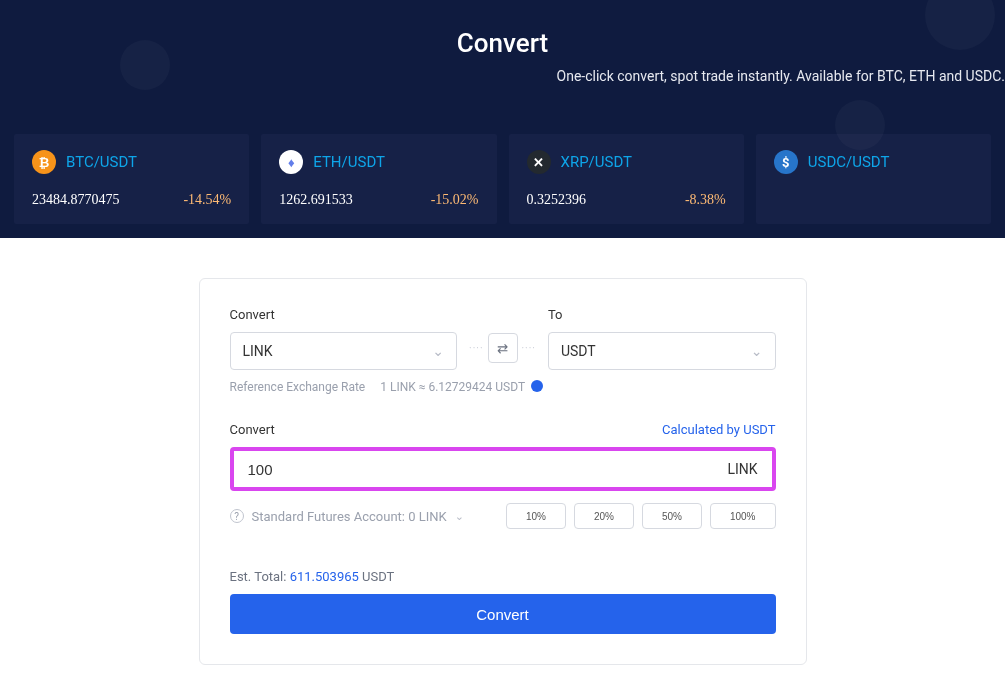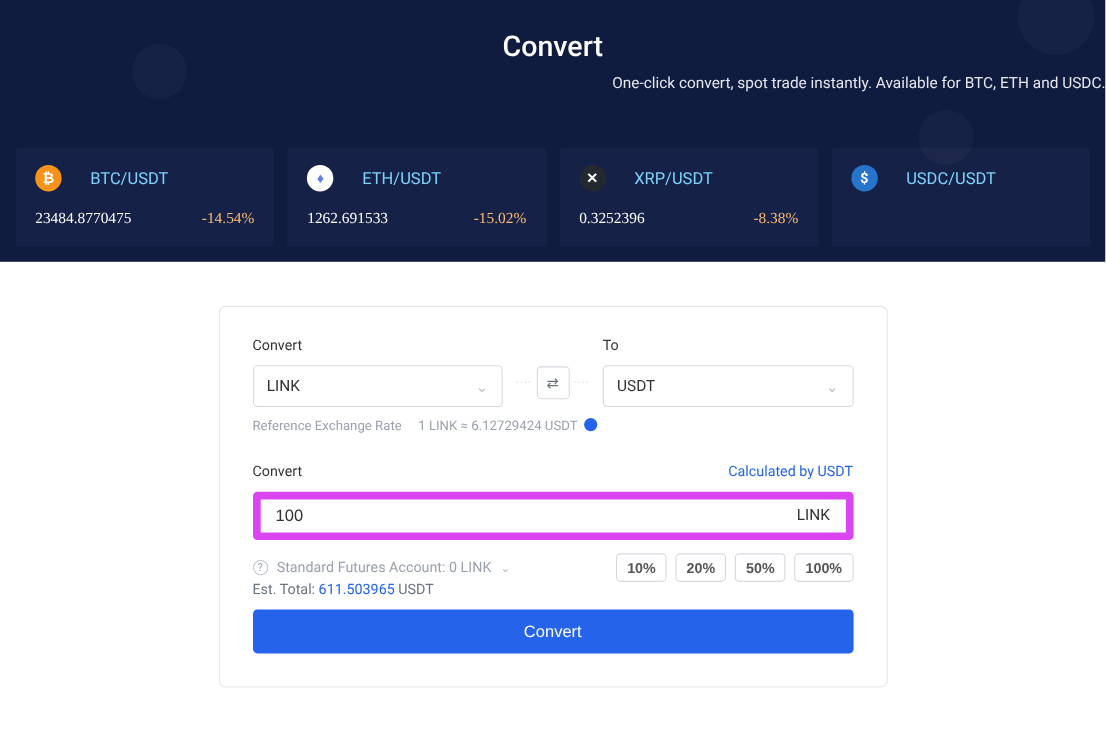--- a/index.html
+++ b/index.html
@@ -9,49 +9,49 @@
   .hero h1 { text-align: center; font-size: 26px; font-weight: 500; margin-bottom: 10px; }
   .hero p { text-align: right; font-size: 14px; color: #e6e8ef; margin-bottom: 50px; }
   .tickers { display: flex; gap: 12px; padding: 0 14px 14px 14px; }
   .ticker { flex: 1; background: #162147; border-radius: 2px; padding: 16px 18px; }
   .ticker-top { display: flex; align-items: center; gap: 10px; margin-bottom: 18px; }
   .coin-icon { width: 24px; height: 24px; border-radius: 50%; display: inline-flex; align-items: center; justify-content: center; font-size: 13px; font-weight: 700; }
   .coin-btc { background: #f7931a; color: #fff; }
   .coin-eth { background: #fff; color: #627eea; }
   .coin-xrp { background: #23292f; color: #fff; }
   .coin-usdc { background: #2775ca; color: #fff; }
-  .pair { font-size: 15px; color: #7dd3fc; margin-left: 16px; }
+  .pair { font-size: 15px; color: #0ea5e9; }
   .ticker-bottom { display: flex; justify-content: space-between; align-items: baseline; font-family: Liberation Serif, serif; }
   .price { font-size: 14px; color: #fff; }
   .change { font-size: 14px; }
   .neg { color: #fdba74; }
   .neutral { color: #8b93a8; }
   .card { width: 608px; margin: 40px auto; border: 1px solid #e5e7eb; border-radius: 6px; padding: 28px 30px 30px 30px; background: #fff; }
   .row { display: flex; align-items: flex-start; gap: 0; }
   .col { flex: 1; }
   .label { font-size: 13px; color: #333; margin-bottom: 10px; }
   .select { border: 1px solid #d6d9e0; border-radius: 4px; height: 38px; display: flex; align-items: center; justify-content: space-between; padding: 0 12px; cursor: pointer; font-size: 14px; color: #333; }
   .chev { color: #b8bcc7; }
   .mid { display: flex; align-items: center; padding: 0 8px; margin-top: 26px; }
   .dots { color: #c9cdd6; font-size: 10px; letter-spacing: 1px; padding: 0 4px; }
   .swap-btn { width: 30px; height: 30px; border: 1px solid #d6d9e0; border-radius: 4px; background: #fff; display: flex; align-items: center; justify-content: center; cursor: pointer; color: #6b7280; }
   .rate-line { font-size: 12px; color: #9aa0ad; margin-top: 10px; display: flex; gap: 6px; }
   .info-dot { width: 12px; height: 12px; border-radius: 50%; background: #2563eb; display: inline-block; position: relative; }
   .row2-head { display: flex; justify-content: space-between; align-items: baseline; margin-top: 28px; }
   .calc-link { font-size: 13px; color: #2563eb; cursor: pointer; }
-  .amount-box { border: 7px solid #d946ef; border-radius: 4px; height: 44px; display: flex; align-items: center; padding: 0 14px; margin-top: 10px; }
+  .amount-box { border: 4px solid #d946ef; border-radius: 4px; height: 44px; display: flex; align-items: center; padding: 0 14px; margin-top: 10px; }
   .amount-input { flex: 1; border: none; outline: none; font-size: 15px; color: #333; }
   .unit { font-size: 14px; color: #333; }
   .acct-row { display: flex; justify-content: space-between; align-items: center; margin-top: 12px; }
   .acct-left { display: flex; align-items: center; gap: 8px; color: #9aa0ad; font-size: 13px; }
   .q-icon { width: 14px; height: 14px; border: 1px solid #c1c5cf; border-radius: 50%; display: inline-flex; align-items: center; justify-content: center; font-size: 10px; color: #9aa0ad; }
   .chev-sm { color: #b8bcc7; font-size: 11px; }
   .pct-btns { display: flex; gap: 8px; }
-  .pct-btn { border: 1px solid #d6d9e0; border-radius: 4px; background: #fff; height: 26px; padding: 0 9px; font-size: 13px; color: #555; cursor: pointer; font-weight: bold; }
-  .est { font-size: 13px; color: #6b7280; }
+  .pct-btn { border: 1px solid #d6d9e0; border-radius: 4px; background: #fff; height: 26px; padding: 0 19px; font-size: 10px; color: #555; cursor: pointer; }
+  .est { font-size: 13px; color: #6b7280; margin-top: 40px; }
   .est-val { color: #2563eb; }
   .convert-btn { width: 100%; height: 40px; background: #2563eb; color: #fff; border: none; border-radius: 4px; font-size: 15px; margin-top: 10px; cursor: pointer; }
 </style>
 </head>
 <body>
 
 <div class="hero">
   <div class="hero-bg-circle" style="width:70px;height:70px;top:-20px;right:10px"></div>
   <div class="hero-bg-circle" style="width:50px;height:50px;top:100px;right:120px"></div>
   <div class="hero-bg-circle" style="width:50px;height:50px;top:40px;left:120px"></div>

